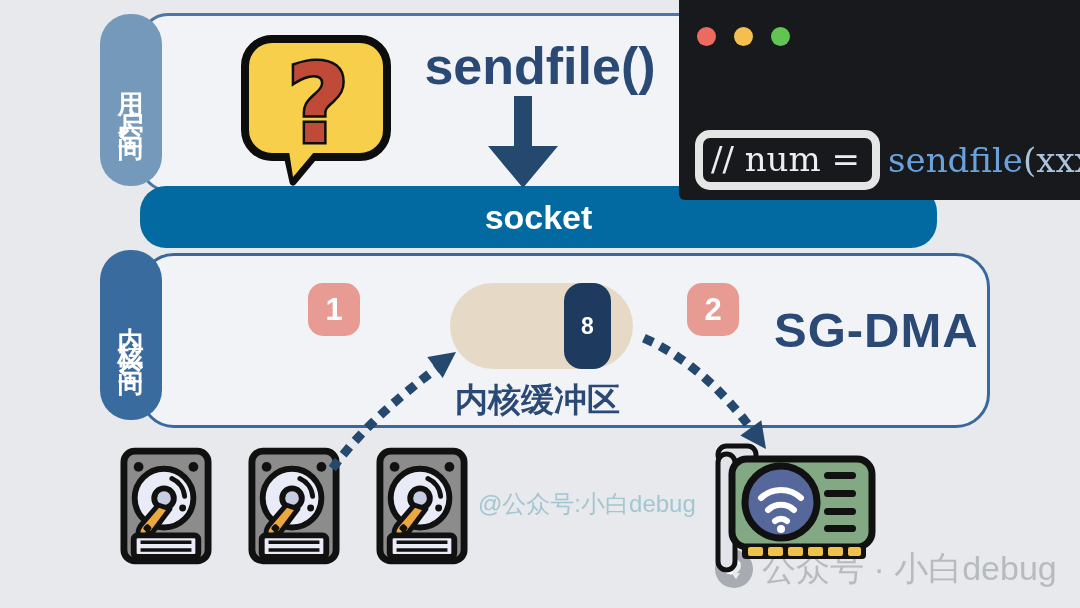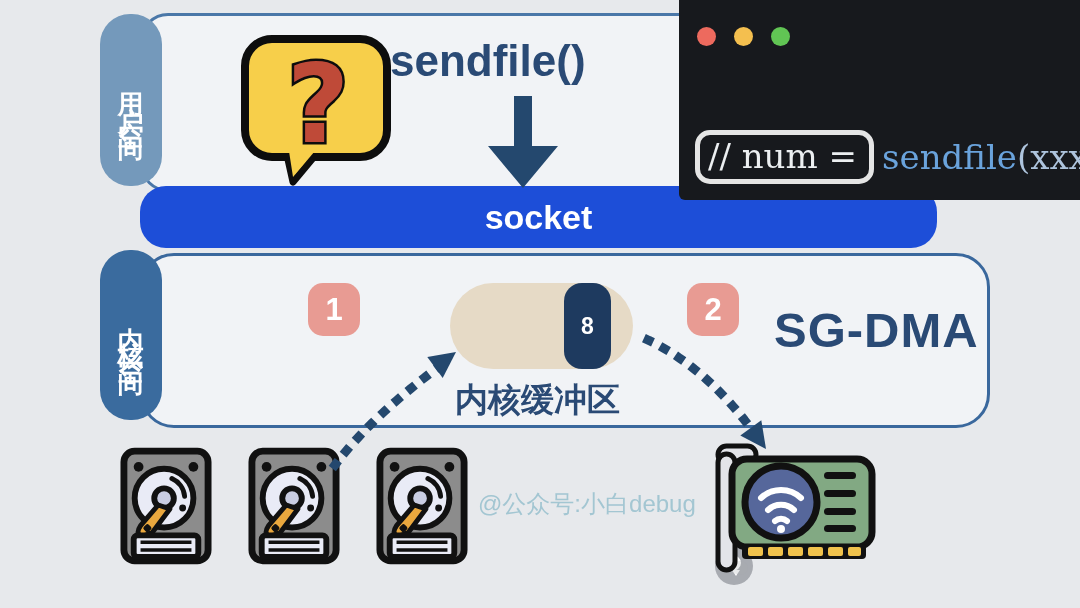--- a/index.html
+++ b/index.html
@@ -5,46 +5,46 @@
   html,body{margin:0;padding:0;background:#cfd2d6;}
   .stage{
     position:relative;width:1080px;height:608px;overflow:hidden;
     background:#e7e9ec;font-family:"Liberation Sans",sans-serif;
   }
   .abs{position:absolute;}
 
   
   .user-box{left:140px;top:13px;width:797px;height:173px;background:#f1f3f6;
     border:3px solid #4a77a8;border-radius:28px;z-index:1;}
-  .socket-bar{left:140px;top:186px;width:797px;height:62px;background:#1d4ed8;
+  .socket-bar{left:140px;top:186px;width:797px;height:62px;background:#0369a1;
     border-radius:26px;z-index:1;display:flex;align-items:center;justify-content:center;
     color:#fff;font-size:34px;font-weight:bold;}
   .kernel-box{left:140px;top:253px;width:844px;height:169px;background:#f1f3f6;
     border:3px solid #3a689d;border-radius:34px;z-index:1;}
 
   
   .capsule{width:62px;border-radius:30px;z-index:2;display:flex;align-items:center;justify-content:center;}
   .capsule span{writing-mode:vertical-rl;text-orientation:upright;color:#fff;
     font-size:26px;font-weight:bold;letter-spacing:14px;line-height:1;}
   .capsule.user{left:100px;top:14px;height:172px;background:#7499bb;}
   .capsule.kernel{left:100px;top:250px;height:170px;background:#3a6b9e;}
 
-  .sendfile-title{left:390px;top:36px;width:300px;text-align:left;z-index:2;
-    color:#2a4a75;font-size:44px;font-weight:bold;}
+  .sendfile-title{left:390px;top:36px;width:300px;text-align:center;z-index:2;
+    color:#2a4a75;font-size:52px;font-weight:bold;}
 
   
   .code-window{left:679px;top:0;width:401px;height:200px;background:#17191d;
     z-index:5;overflow:hidden;border-bottom-left-radius:6px;}
   .traffic{position:absolute;top:27px;left:18px;display:flex;gap:18px;}
   .traffic i{width:19px;height:19px;border-radius:50%;display:block;}
   .t-red{background:#ed6a5e;}.t-yellow{background:#f4bf4f;}.t-green{background:#61c554;}
   .code-line{position:absolute;left:16px;white-space:nowrap;font-size:34px;}
   .code-line1{top:82px;font-family:"Liberation Sans",sans-serif;}
   .code-line2{top:130px;font-family:"DejaVu Serif",serif;display:flex;align-items:center;}
-  .comment-box{border:5px solid #e5e5e5;border-radius:15px;padding:1px 12px 3px 8px;
+  .comment-box{border:8px solid #e5e5e5;border-radius:15px;padding:1px 12px 3px 8px;
     color:#eceff1;margin-right:8px;}
 
   
   .badge{width:52px;height:53px;background:#e89b93;border-radius:15px;z-index:2;
     display:flex;align-items:center;justify-content:center;color:#fff;font-size:31px;font-weight:bold;}
   .buffer-pill{left:450px;top:283px;width:183px;height:86px;background:#e6dac6;border-radius:43px;z-index:2;}
   .buffer-seg{left:564px;top:283px;width:47px;height:86px;background:#1e3a5f;border-radius:18px;z-index:3;
     display:flex;align-items:center;justify-content:center;color:#fff;font-size:23px;font-weight:bold;}
   .buffer-label{left:430px;top:378px;width:215px;text-align:center;z-index:2;
     color:#2a4a75;font-size:33px;font-weight:bold;}
@@ -194,15 +194,16 @@
 
   <div class="abs wm-gray">
     <svg width="40" height="40" viewBox="0 0 40 40">
       <circle cx="20" cy="20" r="19" fill="#a8abb1"></circle>
       <ellipse cx="17" cy="17" rx="10" ry="8.5" fill="#fff"></ellipse>
       <path d="M22 30 L18 24 L26 24 Z" fill="#fff"></path>
       <ellipse cx="26" cy="22" rx="8" ry="7" fill="#a8abb1" opacity="0.25"></ellipse>
       <circle cx="13.5" cy="15.5" r="1.6" fill="#a8abb1"></circle>
       <circle cx="20.5" cy="15.5" r="1.6" fill="#a8abb1"></circle>
     </svg>
+    <span>公众号 · 小白debug</span>
   </div>
 
 </div>
 
 </body></html>

